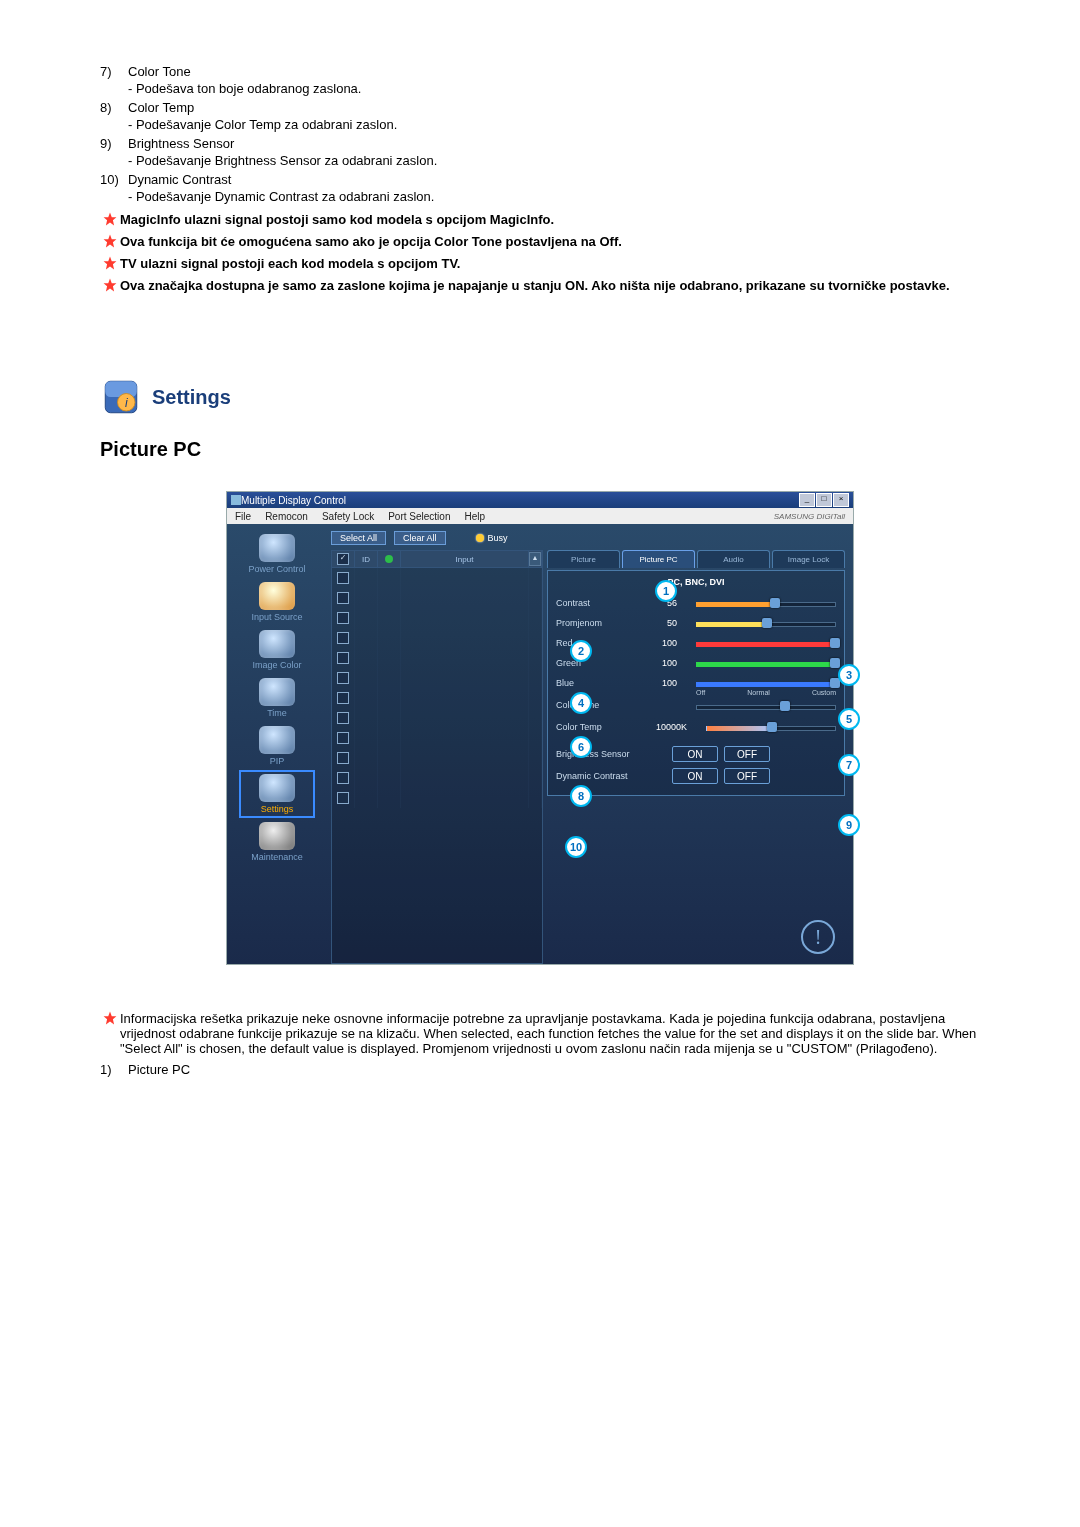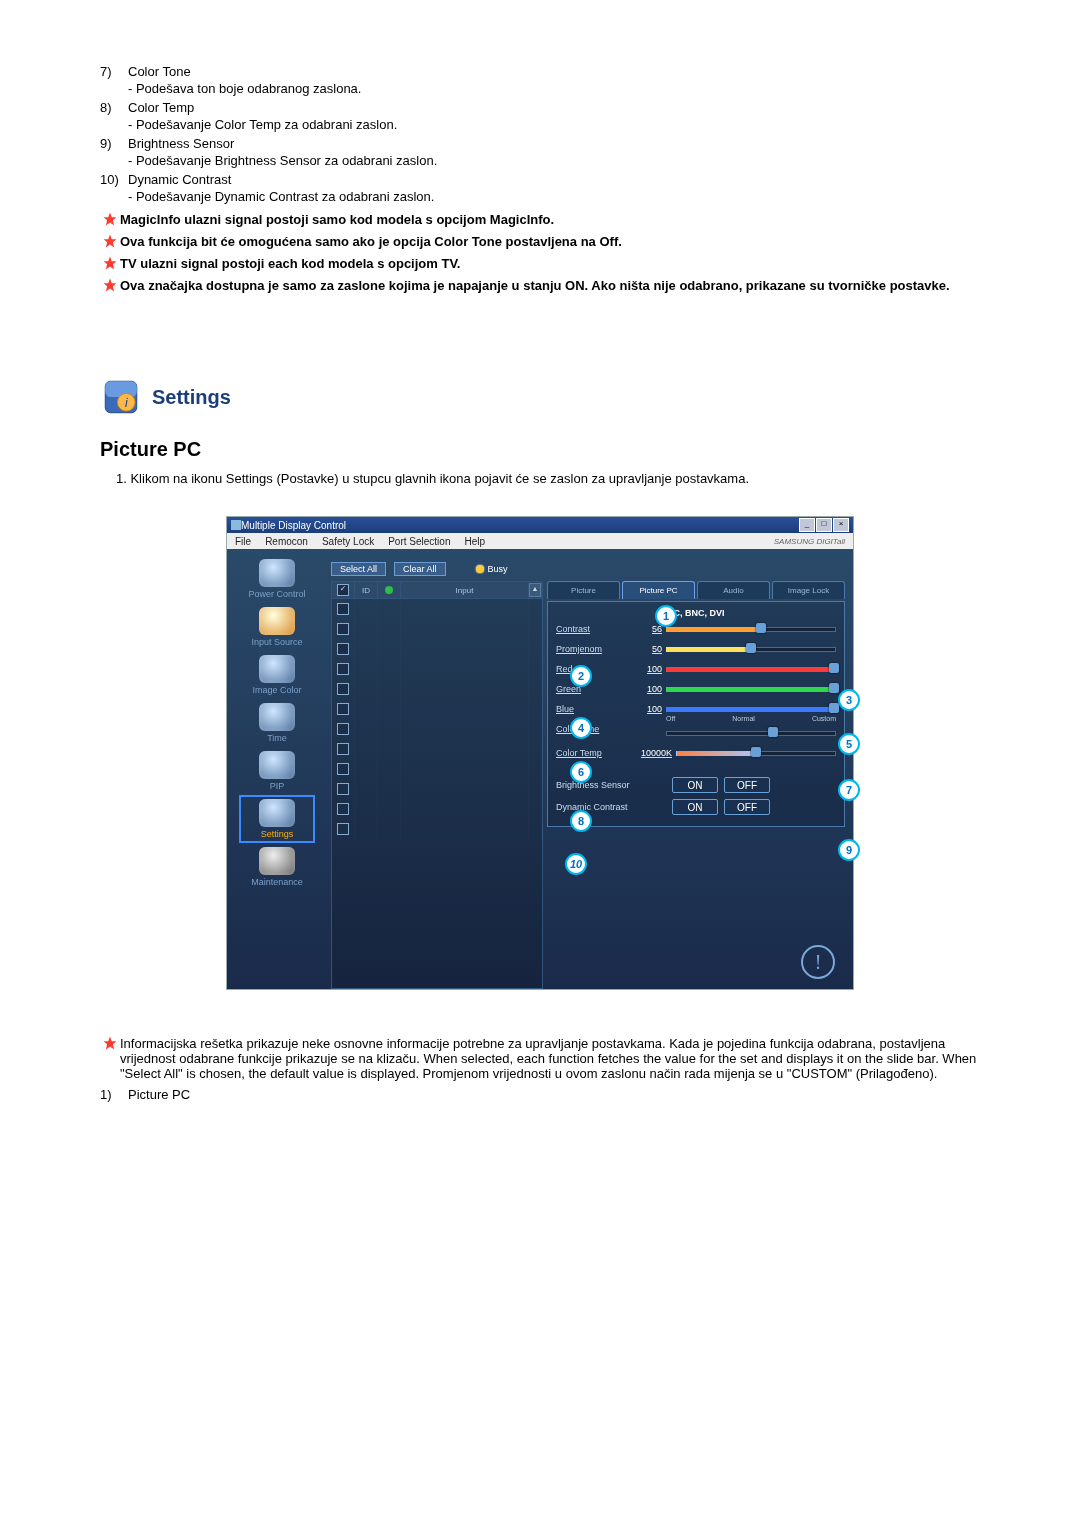--- a/index.html
+++ b/index.html
@@ -27,21 +27,21 @@
   .mdc-winbtns{display:flex;gap:1px;}
   .mdc-winbtn{width:14px;height:12px;background:#c0c8d8;border:1px solid #fff;font-size:8px;line-height:10px;text-align:center;color:#000;}
   .mdc-menu{height:16px;background:#eee;display:flex;align-items:center;gap:14px;padding:0 8px;font-size:10px;color:#222;justify-content:space-between;}
   .mdc-menu-left{display:flex;gap:14px;}
   .mdc-brand{font-size:8px;color:#666;font-style:italic;}
   .mdc-body{height:440px;background:linear-gradient(#2a4a6a,#1a2a4a);display:flex;position:relative;}
   .sidebar{width:100px;padding:8px 0 0 0;display:flex;flex-direction:column;align-items:center;gap:4px;}
   .sb-item{width:72px;display:flex;flex-direction:column;align-items:center;color:#7aa0c8;font-size:9px;padding:2px 0;cursor:pointer;}
   .sb-item.sel{outline:2px solid #3a8bff;color:#ffae00;}
   .sb-ico{width:36px;height:28px;background:radial-gradient(circle at 40% 30%,#cfe6ff,#4a6e9a);border-radius:6px;margin-bottom:2px;box-shadow:inset 0 0 4px #fff4;}
-  .main{flex:1;display:flex;flex-direction:column;padding:12px 8px 0 4px;position:relative;}
+  .main{flex:1;display:flex;flex-direction:column;padding:6px 8px 0 4px;position:relative;}
   .toolbar{height:16px;display:flex;align-items:center;gap:8px;font-size:9px;color:#fff;margin-bottom:4px;}
   .tbtn{background:#3a5e8a;border:1px solid #6a9dd8;color:#fff;padding:0 8px;height:14px;line-height:12px;font-size:9px;}
   .busy{display:flex;align-items:center;gap:4px;margin-left:22px;}
   .busy-dot{width:8px;height:8px;border-radius:50%;background:#ffcc33;box-shadow:0 0 2px #fff;}
   .content{flex:1;display:flex;gap:4px;}
   .grid{width:210px;background:rgba(0,0,0,.15);border:1px solid #33547a;}
   .grid-head{display:flex;height:16px;border-bottom:1px solid #33547a;}
   .gh{border-right:1px solid #33547a;background:#2e4a6a;color:#a8c6e8;font-size:8px;display:flex;align-items:center;justify-content:center;}
   .gh.chk{width:22px;}
   .gh.id{width:22px;}
@@ -58,21 +58,21 @@
   .gr .c.scr{width:12px;}
   .cbox{width:10px;height:10px;border:1px solid #88aacc;background:#1a2e4a;}
   .cbox.checked:after{content:"✓";display:block;font-size:8px;color:#cde;line-height:8px;text-align:center;}
   .scroll-up{width:12px;height:12px;background:#3a5a7a;border:1px solid #5a7a9a;color:#cde;font-size:7px;text-align:center;line-height:10px;}
   .panel{flex:1;position:relative;}
   .tabs{display:flex;height:18px;gap:2px;margin-bottom:2px;}
   .tab{flex:1;background:#1e3a5a;border:1px solid #4a7aa8;border-bottom:none;color:#9ab8d8;font-size:8px;display:flex;align-items:center;justify-content:center;border-radius:3px 3px 0 0;}
   .tab.act{background:#2a4e7a;color:#fff;border-color:#6aa0e8;}
   .pbody{border:1px solid #4a7aa8;background:rgba(0,10,30,.2);padding:6px 8px 8px 8px;color:#cde;font-size:9px;}
   .p-title{text-align:center;font-weight:bold;color:#fff;font-size:9px;margin-bottom:6px;}
-  .prow{display:flex;align-items:flex-start;height:20px;gap:4px;text-decoration:underline;}
+  .prow{display:flex;align-items:center;height:20px;gap:19px;}
   .plab{width:72px;color:#cde;}
   .pval{width:30px;text-align:right;color:#fff;}
   .slider{flex:1;height:8px;position:relative;}
   .strack{position:absolute;left:0;right:0;top:3px;height:3px;background:#13243a;border:1px solid #4a6a8a;}
   .sfill{position:absolute;left:0;top:3px;height:3px;border:1px solid transparent;}
   .sthumb{position:absolute;top:-1px;width:10px;height:10px;background:#6aa0d8;border-radius:2px;box-shadow:0 0 2px #000;}
   .ct-labels{position:absolute;left:0;right:0;top:-9px;display:flex;justify-content:space-between;font-size:7px;color:#bcd;}
   .btnrow{display:flex;align-items:center;height:22px;gap:6px;}
   .onoff{width:44px;height:14px;border:1px solid #6aa0d8;background:#1a3050;color:#fff;font-size:10px;display:flex;align-items:center;justify-content:center;border-radius:2px;}
   .bottom-i{position:absolute;right:18px;bottom:10px;width:30px;height:30px;border:2px solid #7aa8d8;border-radius:50%;display:flex;align-items:center;justify-content:center;color:#7aa8d8;font-size:20px;font-family:Georgia,serif;}
@@ -163,21 +163,20 @@
         <rect x="6" y="6" width="36" height="36" rx="6" fill="#3a6ab8" stroke="#1a3e7a" stroke-width="1"></rect>
         <rect x="6" y="6" width="36" height="18" rx="6" fill="#6a9ae0"></rect>
         <circle cx="30" cy="30" r="10" fill="#ffb84a" stroke="#d08a1a" stroke-width="1"></circle>
         <text x="30" y="35" text-anchor="middle" font-size="14" font-style="italic" fill="#1a3e7a">i</text>
       </svg>
     </div>
     <div class="h-settings">Settings</div>
   </div>
 
   <div class="h-picpc">Picture PC</div>
-  <div class="intro">1. Klikom na ikonu Settings (Postavke) u stupcu glavnih ikona pojavit će se zaslon za upravljanje postavkama.</div>
 
   <div class="shot-wrap">
     <div class="mdc" style="position:relative;">
 
       <div class="mdc-titlebar">
         <div class="mdc-title-left">
           <span style="width:10px;height:10px;background:#8bd;display:inline-block;"></span>
           <span>Multiple Display Control</span>
         </div>
         <div class="mdc-winbtns">
@@ -467,21 +466,21 @@
 
       <div class="co" style="left:428px;top:88px;">1</div>
       <div class="co" style="left:343px;top:148px;">2</div>
       <div class="co" style="left:611px;top:172px;">3</div>
       <div class="co" style="left:343px;top:200px;">4</div>
       <div class="co" style="left:611px;top:216px;">5</div>
       <div class="co" style="left:343px;top:244px;">6</div>
       <div class="co" style="left:611px;top:262px;">7</div>
       <div class="co" style="left:343px;top:293px;">8</div>
       <div class="co" style="left:611px;top:322px;">9</div>
-      <div class="co" style="left:338px;top:336px;font-style:italic;">10</div>
+      <div class="co" style="left:338px;top:344px;">10</div>
     </div>
   </div>
 
   <div class="footnote">
     <div class="fn-row">
       <div class="fn-star">
           <svg viewBox="0 0 24 24">
             <polygon points="12,1 15,9 23,9 17,14 19,23 12,18 5,23 7,14 1,9 9,9" fill="#ff3b2f"></polygon>
           </svg>
         </div>

